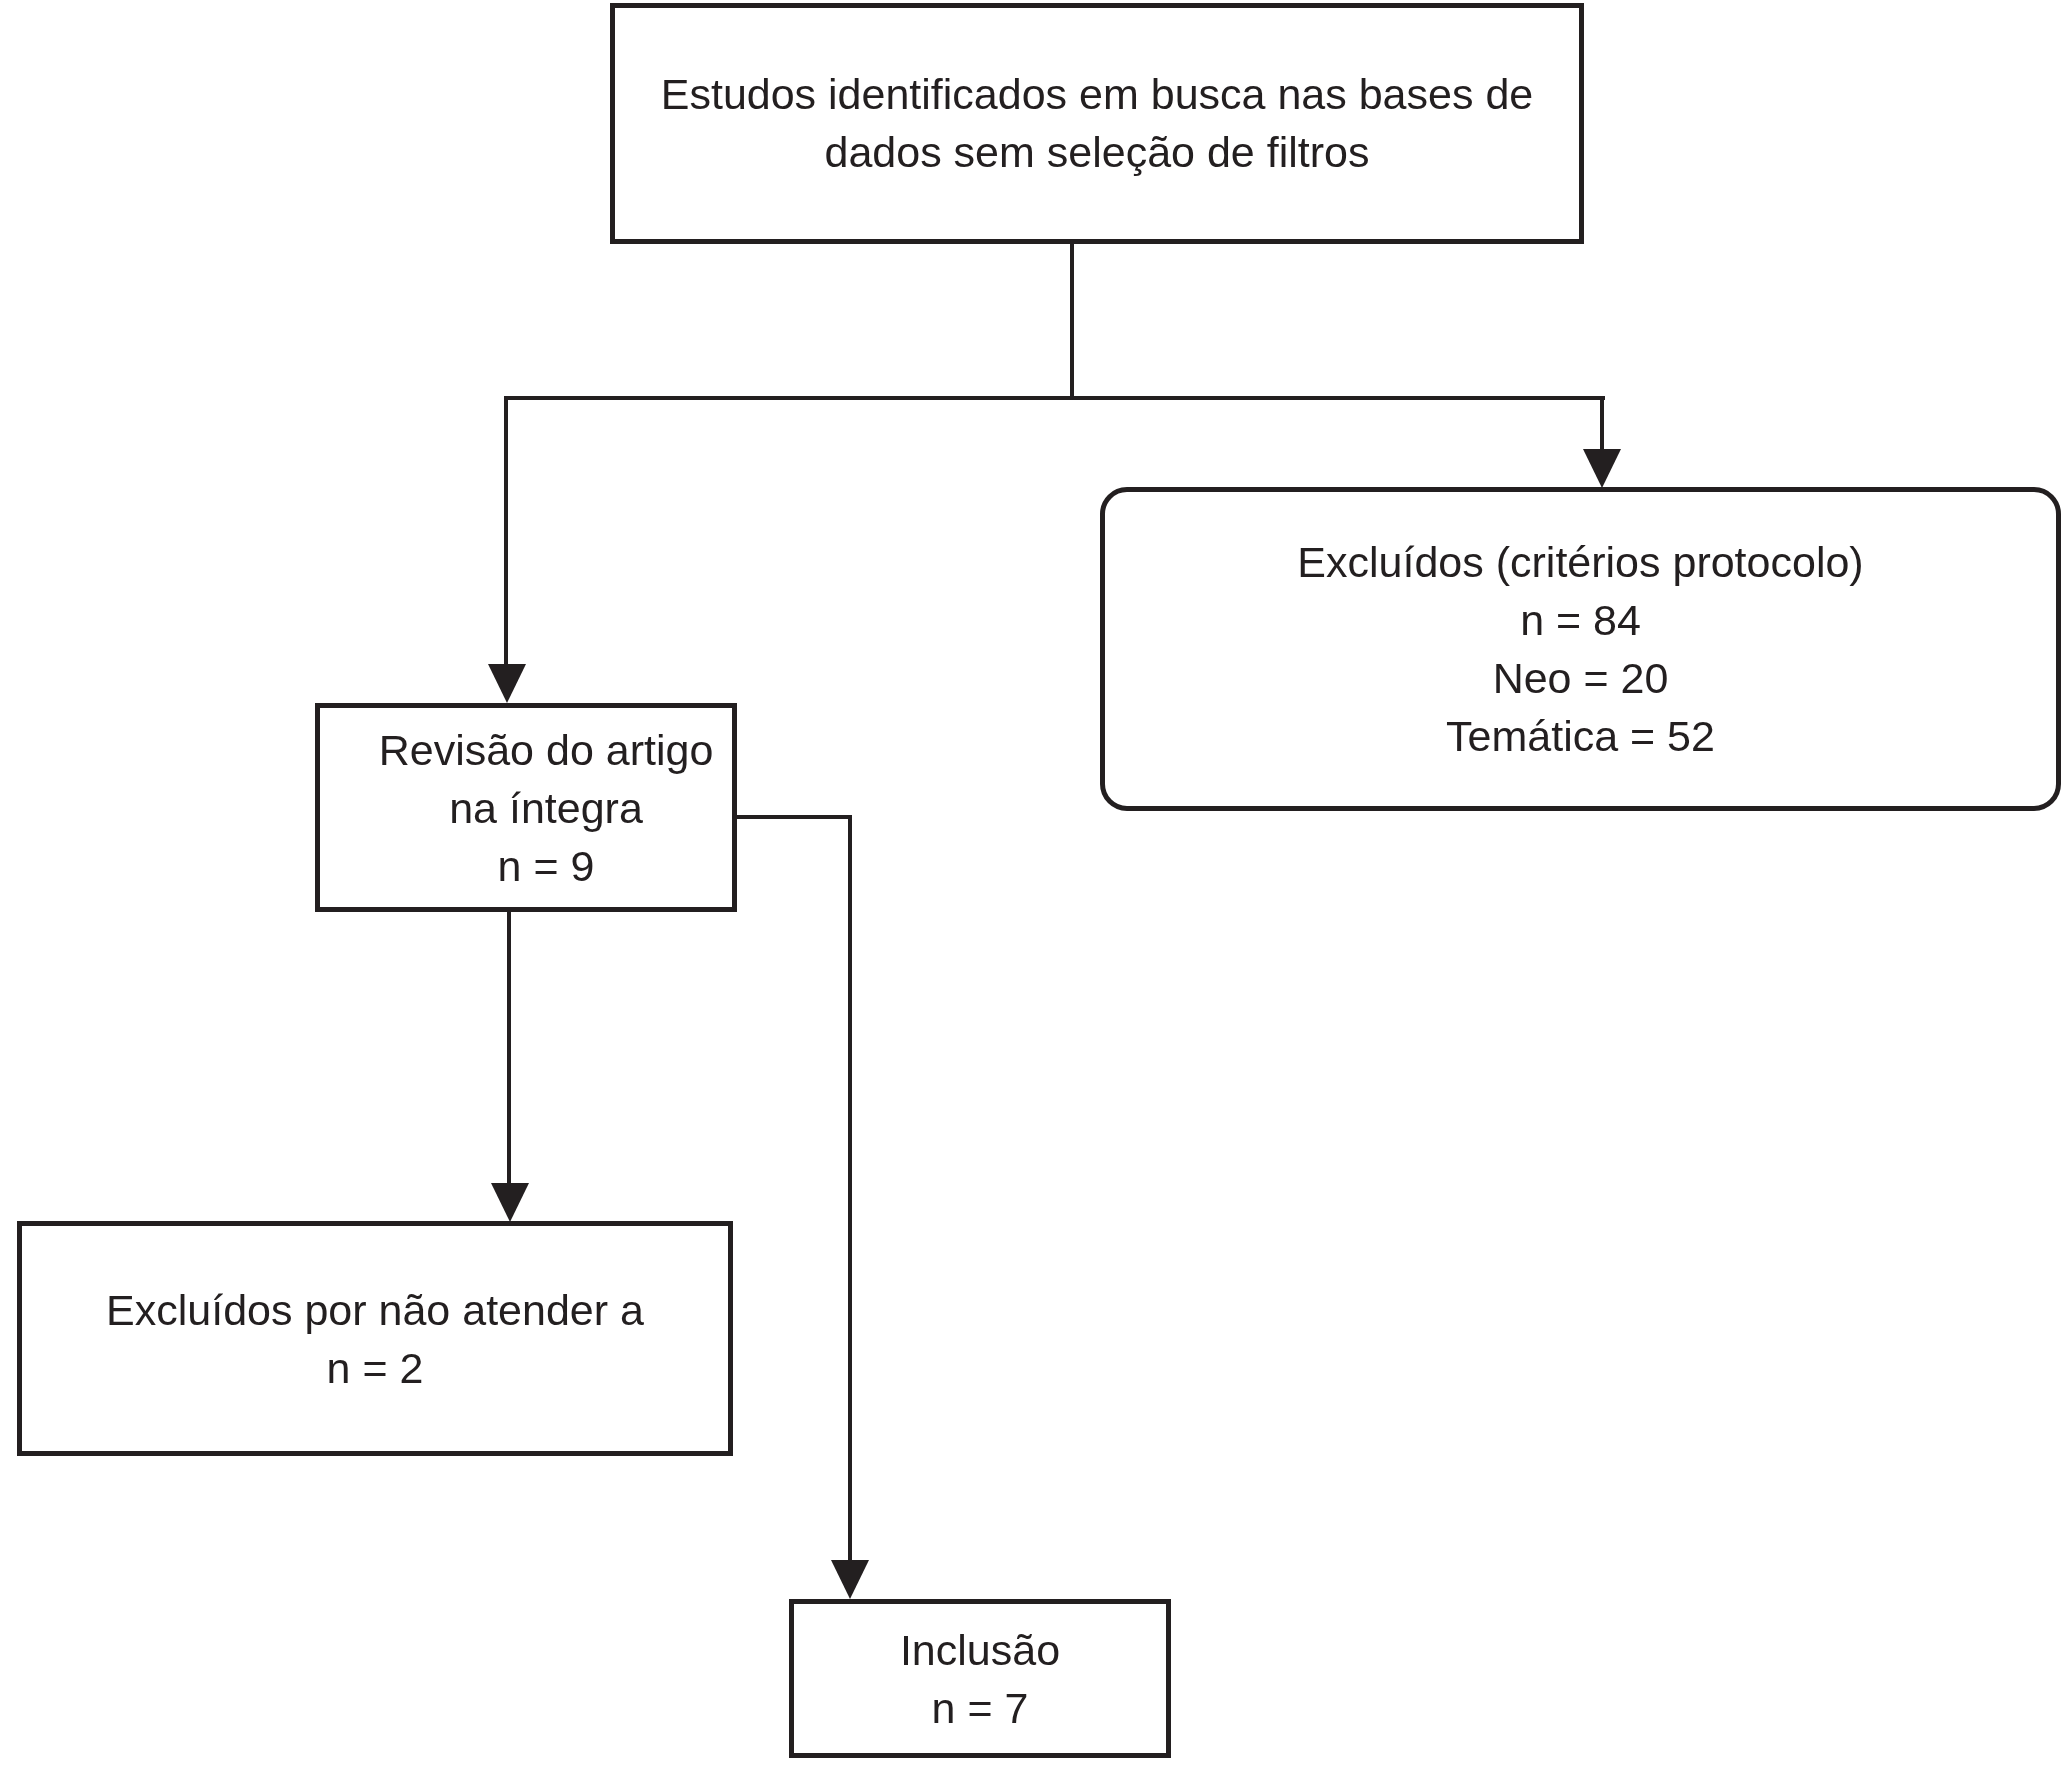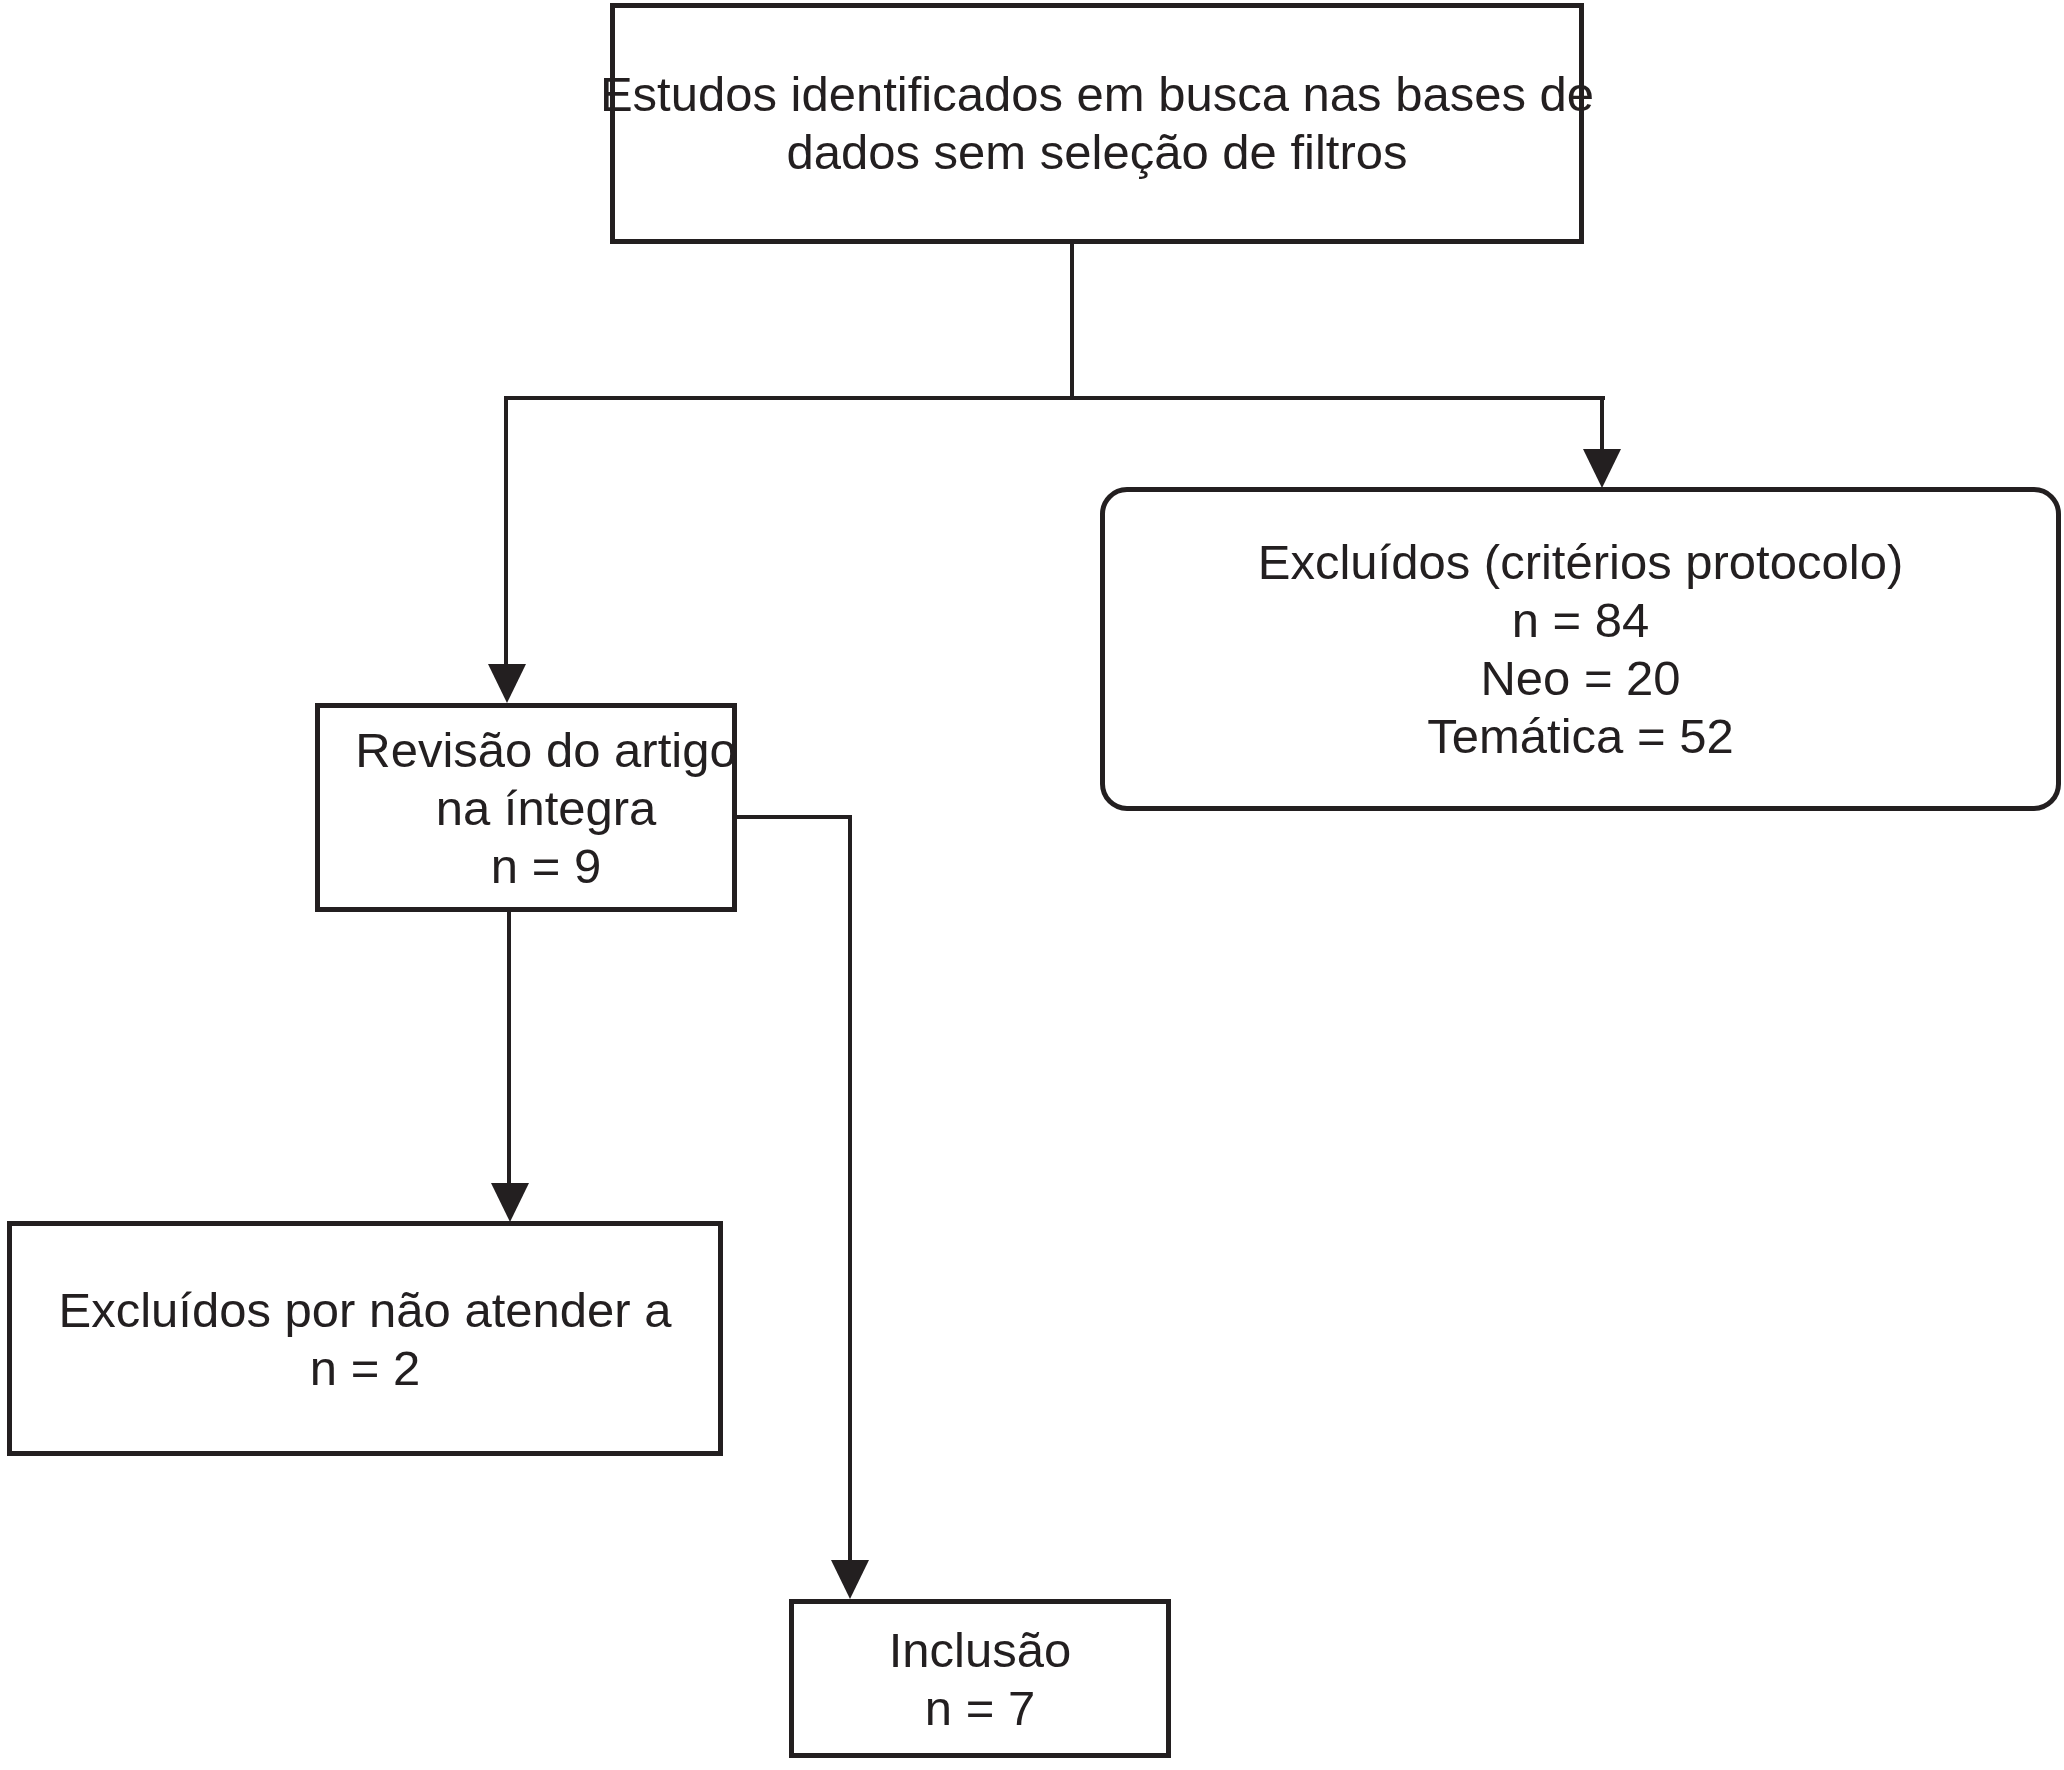--- a/index.html
+++ b/index.html
@@ -23,21 +23,21 @@
   .node{
     position:absolute;
     box-sizing:border-box;
     border:5px solid var(--ink);
     background:var(--bg);
     display:flex;
     flex-direction:column;
     justify-content:center;
     align-items:center;
     text-align:center;
-    font-size:49px;
+    font-size:43px;
     line-height:58px;
     letter-spacing:0;
   }
   .node .ln{
     display:block;
     white-space:nowrap;
   }
   .edge{
     position:absolute;
     background:var(--ink);
@@ -48,21 +48,21 @@
     height:0;
     border-left:19px solid transparent;
     border-right:19px solid transparent;
     border-top:39px solid var(--ink);
   }
 
   
   #n-identified       { left:610px;  top:2.5px;    width:974px; height:241px; }
   #n-excluded-protocol{ left:1100px; top:487px;  width:961px; height:324px;border-radius:27px; }
   #n-full-review      { left:315px;  top:703px;  width:422px;  height:209px;padding-left:40px; }
-  #n-excluded-quality { left:7px;    top:1221px; width:716px;  height:235px; }
+  #n-excluded-quality { left:17px;    top:1221px; width:716px;  height:235px; }
   #n-included         { left:789px;  top:1599px; width:382px;  height:159px; }
 
   
   #e-top-drop      { left:1070px; top:241px;  width:4.1px;    height:156px; }
   #e-branch-h      { left:504px;  top:396px;  width:1101px; height:4.1px;   }
   #e-left-drop     { left:504px;  top:396px;  width:4.1px;    height:271px; }
   #a-left          { left:488px;  top:664px;  }
   #e-right-drop    { left:1600px; top:396px;  width:4.1px;    height:55px;  }
   #a-right         { left:1583px; top:449px;  }
   #e-quality-drop  { left:507px;  top:910px; width:4.1px;    height:276px; }

